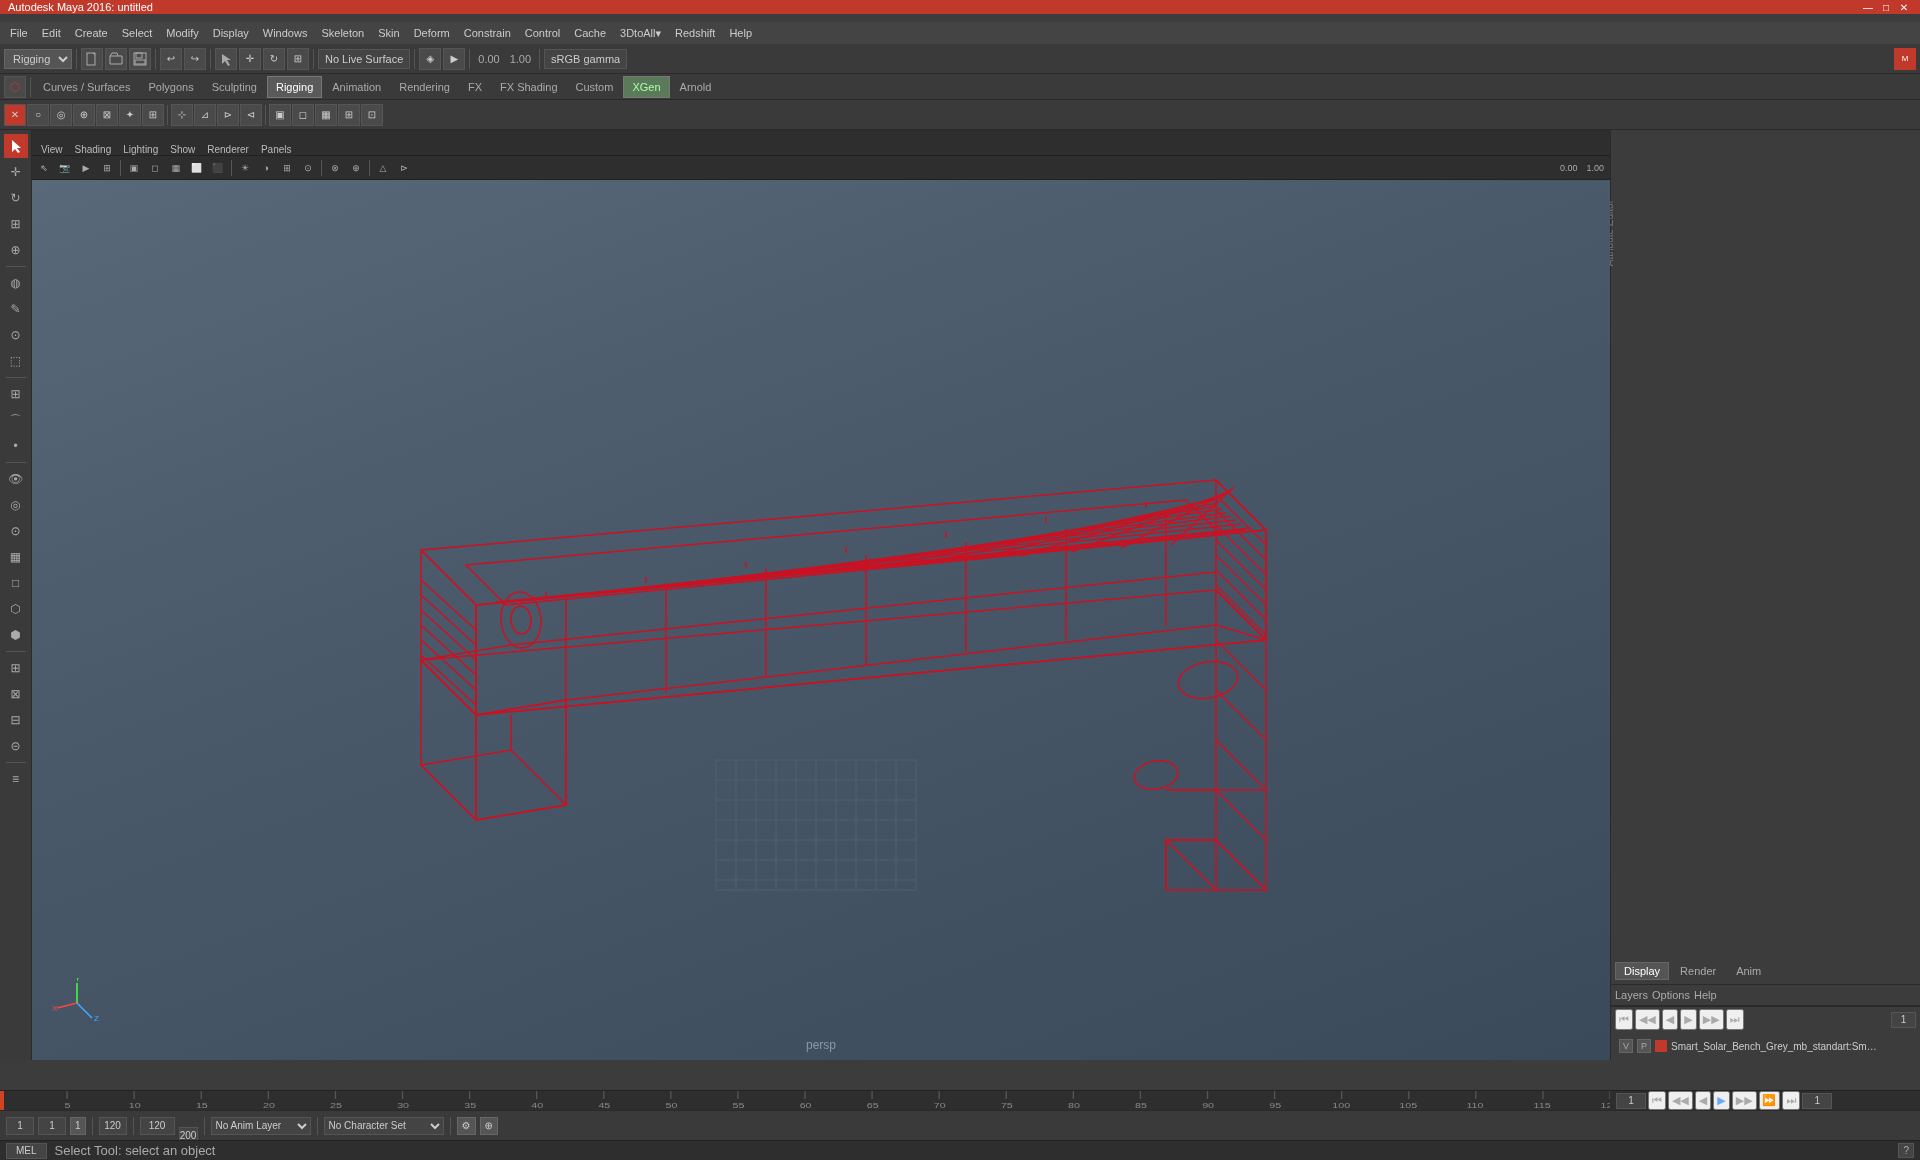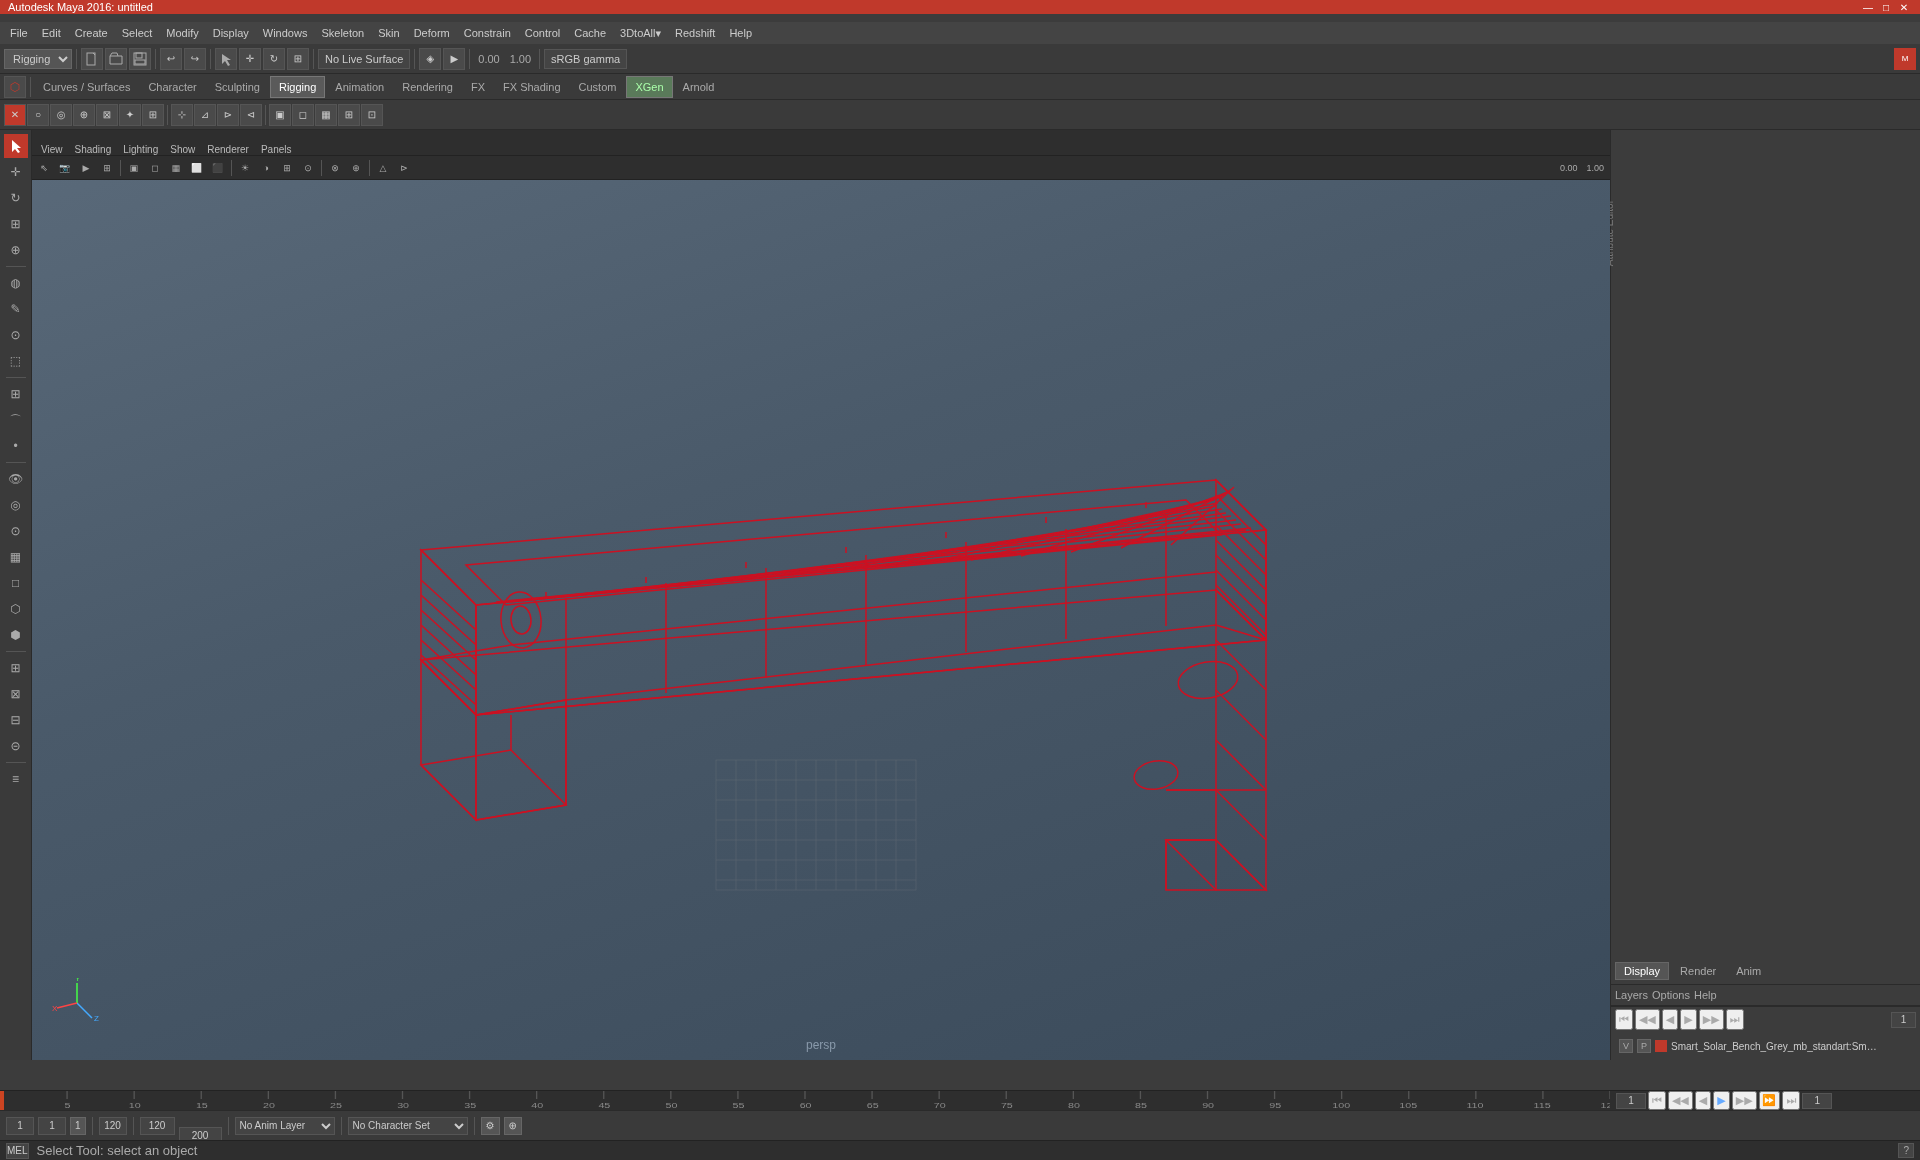--- a/index.html
+++ b/index.html
@@ -495,21 +495,21 @@
     .status-text {
       color: #aaa;
       font-size: 11px;
     }
     .status-mel {
       background: #444;
       border: 1px solid #555;
       color: #ccc;
       font-size: 10px;
       height: 16px;
-      padding: 0 0;
+      padding: 0 9px;
       cursor: pointer;
     }
     #status-msg {
       flex: 1;
       color: #aaa;
       font-size: 13px;
     }
     #status-right {
       display: flex;
       align-items: center;
@@ -642,21 +642,21 @@
   <div class="toolbar-separator"></div>
   <div class="no-live-surface" style="min-width:80px;">sRGB gamma</div>
   <div style="flex:1"></div>
   <button class="toolbar-btn" style="background:#c0392b;border:none;font-size:8px;color:white;">M</button>
 </div>
 
 <div id="toolbar2">
   <button class="toolbar-btn" style="font-size:12px;color:#c0392b;">⬡</button>
   <div class="toolbar-separator"></div>
   <span class="tab-item">Curves / Surfaces</span>
-  <span class="tab-item">Character</span>
+  <span class="tab-item">Polygons</span>
   <span class="tab-item">Sculpting</span>
   <span class="tab-item active">Rigging</span>
   <span class="tab-item">Animation</span>
   <span class="tab-item">Rendering</span>
   <span class="tab-item">FX</span>
   <span class="tab-item">FX Shading</span>
   <span class="tab-item">Custom</span>
   <span class="tab-item active" style="background:#5a7a5a;color:#aaffaa;">XGen</span>
   <span class="tab-item">Arnold</span>
 </div>
@@ -1024,21 +1024,21 @@
 </div>
 
 <div id="bottom-controls">
   <input type="text" class="bc-field" value="1" style="">
   <input type="text" class="bc-field" value="1" style="">
   <button class="bc-btn">1</button>
   <div class="bc-separator"></div>
   <input type="text" class="bc-field" value="120" style="">
   <div class="bc-separator"></div>
   <input type="text" class="bc-field" value="120" style="width: 35px;">
-  <input type="text" class="bc-field" value="200" style="width: 43px; margin-top: 20px;">
+  <input type="text" class="bc-field" value="200" style="width: 19px; margin-top: 20px;">
   <div class="bc-separator"></div>
   <select class="bc-dropdown" style="width:100px;">
     <option>No Anim Layer</option>
   </select>
   <div class="bc-separator"></div>
   <select class="bc-dropdown" style="width:120px;">
     <option>No Character Set</option>
   </select>
   <div class="bc-separator"></div>
   <button class="bc-btn">⚙</button>

